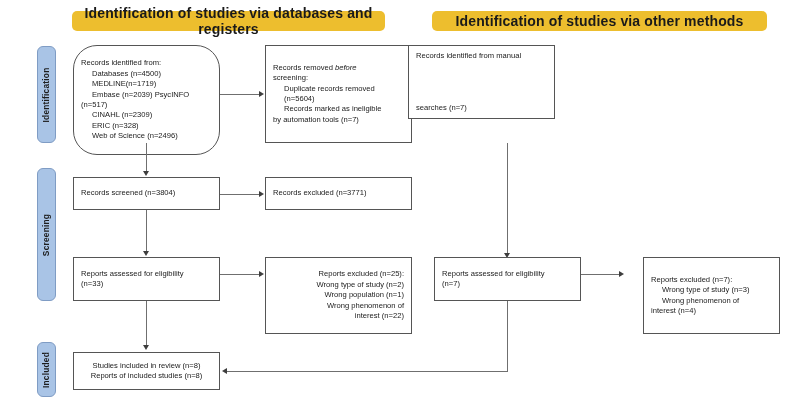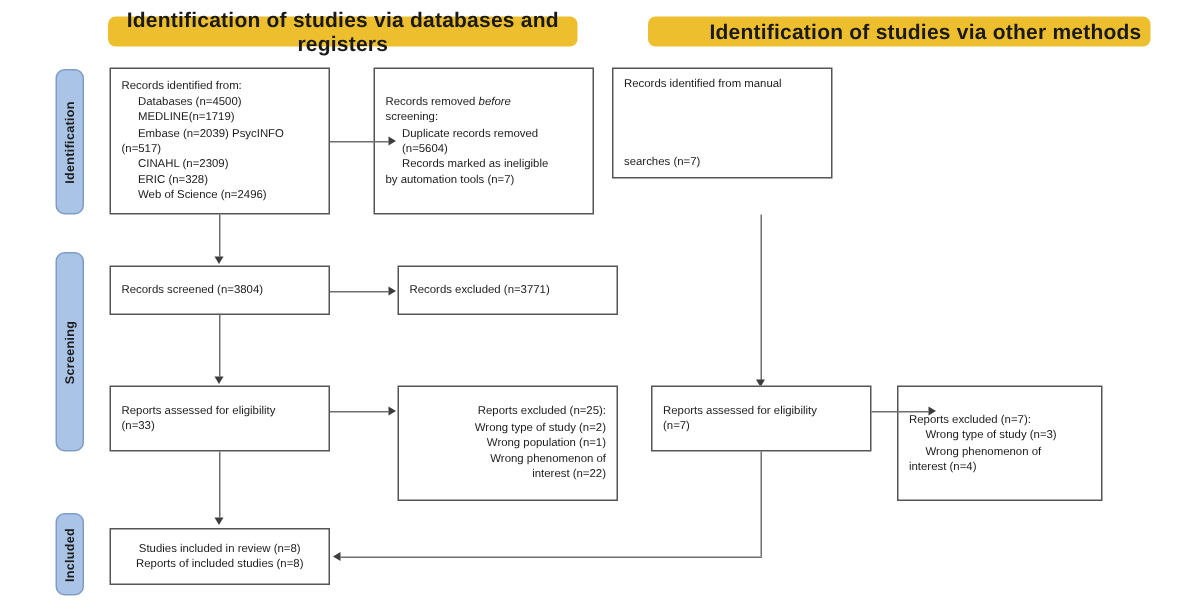--- a/index.html
+++ b/index.html
@@ -101,46 +101,46 @@
   }
 </style>
 </head>
 <body>
 
 <div id="diagram">
 
   <div class="banner" style="left:72px; top:11px; width:313px; height:20px;">
     <span>Identification of studies via databases and registers</span>
   </div>
-  <div class="banner" style="left:432px; top:11px; width:335px; height:20px;justify-content:flex-end;">
+  <div class="banner" style="left:432px; top:11px; width:335px; height:20px;">
     <span>Identification of studies via other methods</span>
   </div>
 
   <div class="stage-pill" style="left:37px; top:46px; width:19px; height:97px;">
     <span class="vtext">Identification</span>
   </div>
   <div class="stage-pill" style="left:37px; top:168px; width:19px; height:133px;">
     <span class="vtext">Screening</span>
   </div>
   <div class="stage-pill" style="left:37px; top:342px; width:19px; height:55px;">
     <span class="vtext">Included</span>
   </div>
 
-  <div class="node" style="left:73px; top:45px; width:147px; height:98px;">
+  <div class="node" style="left:73px; top:45px; width:147px; height:110px;border-radius:24px;">
     <span class="line">Records identified from:</span>
     <span class="line indent">Databases (n=4500)</span>
     <span class="line indent">MEDLINE(n=1719)</span>
     <span class="line indent">Embase (n=2039) PsycINFO</span>
     <span class="line">(n=517)</span>
     <span class="line indent">CINAHL (n=2309)</span>
     <span class="line indent">ERIC (n=328)</span>
     <span class="line indent">Web of Science (n=2496)</span>
   </div>
 
-  <div class="node" style="left:249px; top:45px; width:147px; height:98px;">
+  <div class="node" style="left:265px; top:45px; width:147px; height:98px;">
     <span class="line"><span>Records removed </span><span class="ital">before</span></span>
     <span class="line ital">screening:</span>
     <span class="line indent">Duplicate records removed</span>
     <span class="line indent">(n=5604)</span>
     <span class="line indent">Records marked as ineligible</span>
     <span class="line">by automation tools (n=7)</span>
   </div>
 
   <div class="node" style="left:408px; top:45px; width:147px; height:74px;gap:41px;">
     <span class="line">Records identified from manual</span>
@@ -181,21 +181,21 @@
     <span class="line indent">Wrong population (n=1)</span>
     <span class="line indent">Wrong phenomenon of</span>
     <span class="line">interest (n=22)</span>
   </div>
 
   <div class="node" style="left:434px; top:257px; width:147px; height:44px;">
     <span class="line">Reports assessed for eligibility</span>
     <span class="line">(n=7)</span>
   </div>
 
-  <div class="node" style="left:598px; top:257px; width:137px; height:77px;">
+  <div class="node" style="left:643px; top:257px; width:137px; height:77px;">
     <span class="line">Reports excluded (n=7):</span>
     <span class="line indent">Wrong type of study (n=3)</span>
     <span class="line indent">Wrong phenomenon of</span>
     <span class="line">interest (n=4)</span>
   </div>
 
   <div class="hline" style="left:220px; top:274px; width:39px;"></div>
   <div class="arrow-r" style="left:259px; top:271px;"></div>
 
   <div class="hline" style="left:581px; top:274px; width:38px;"></div>

